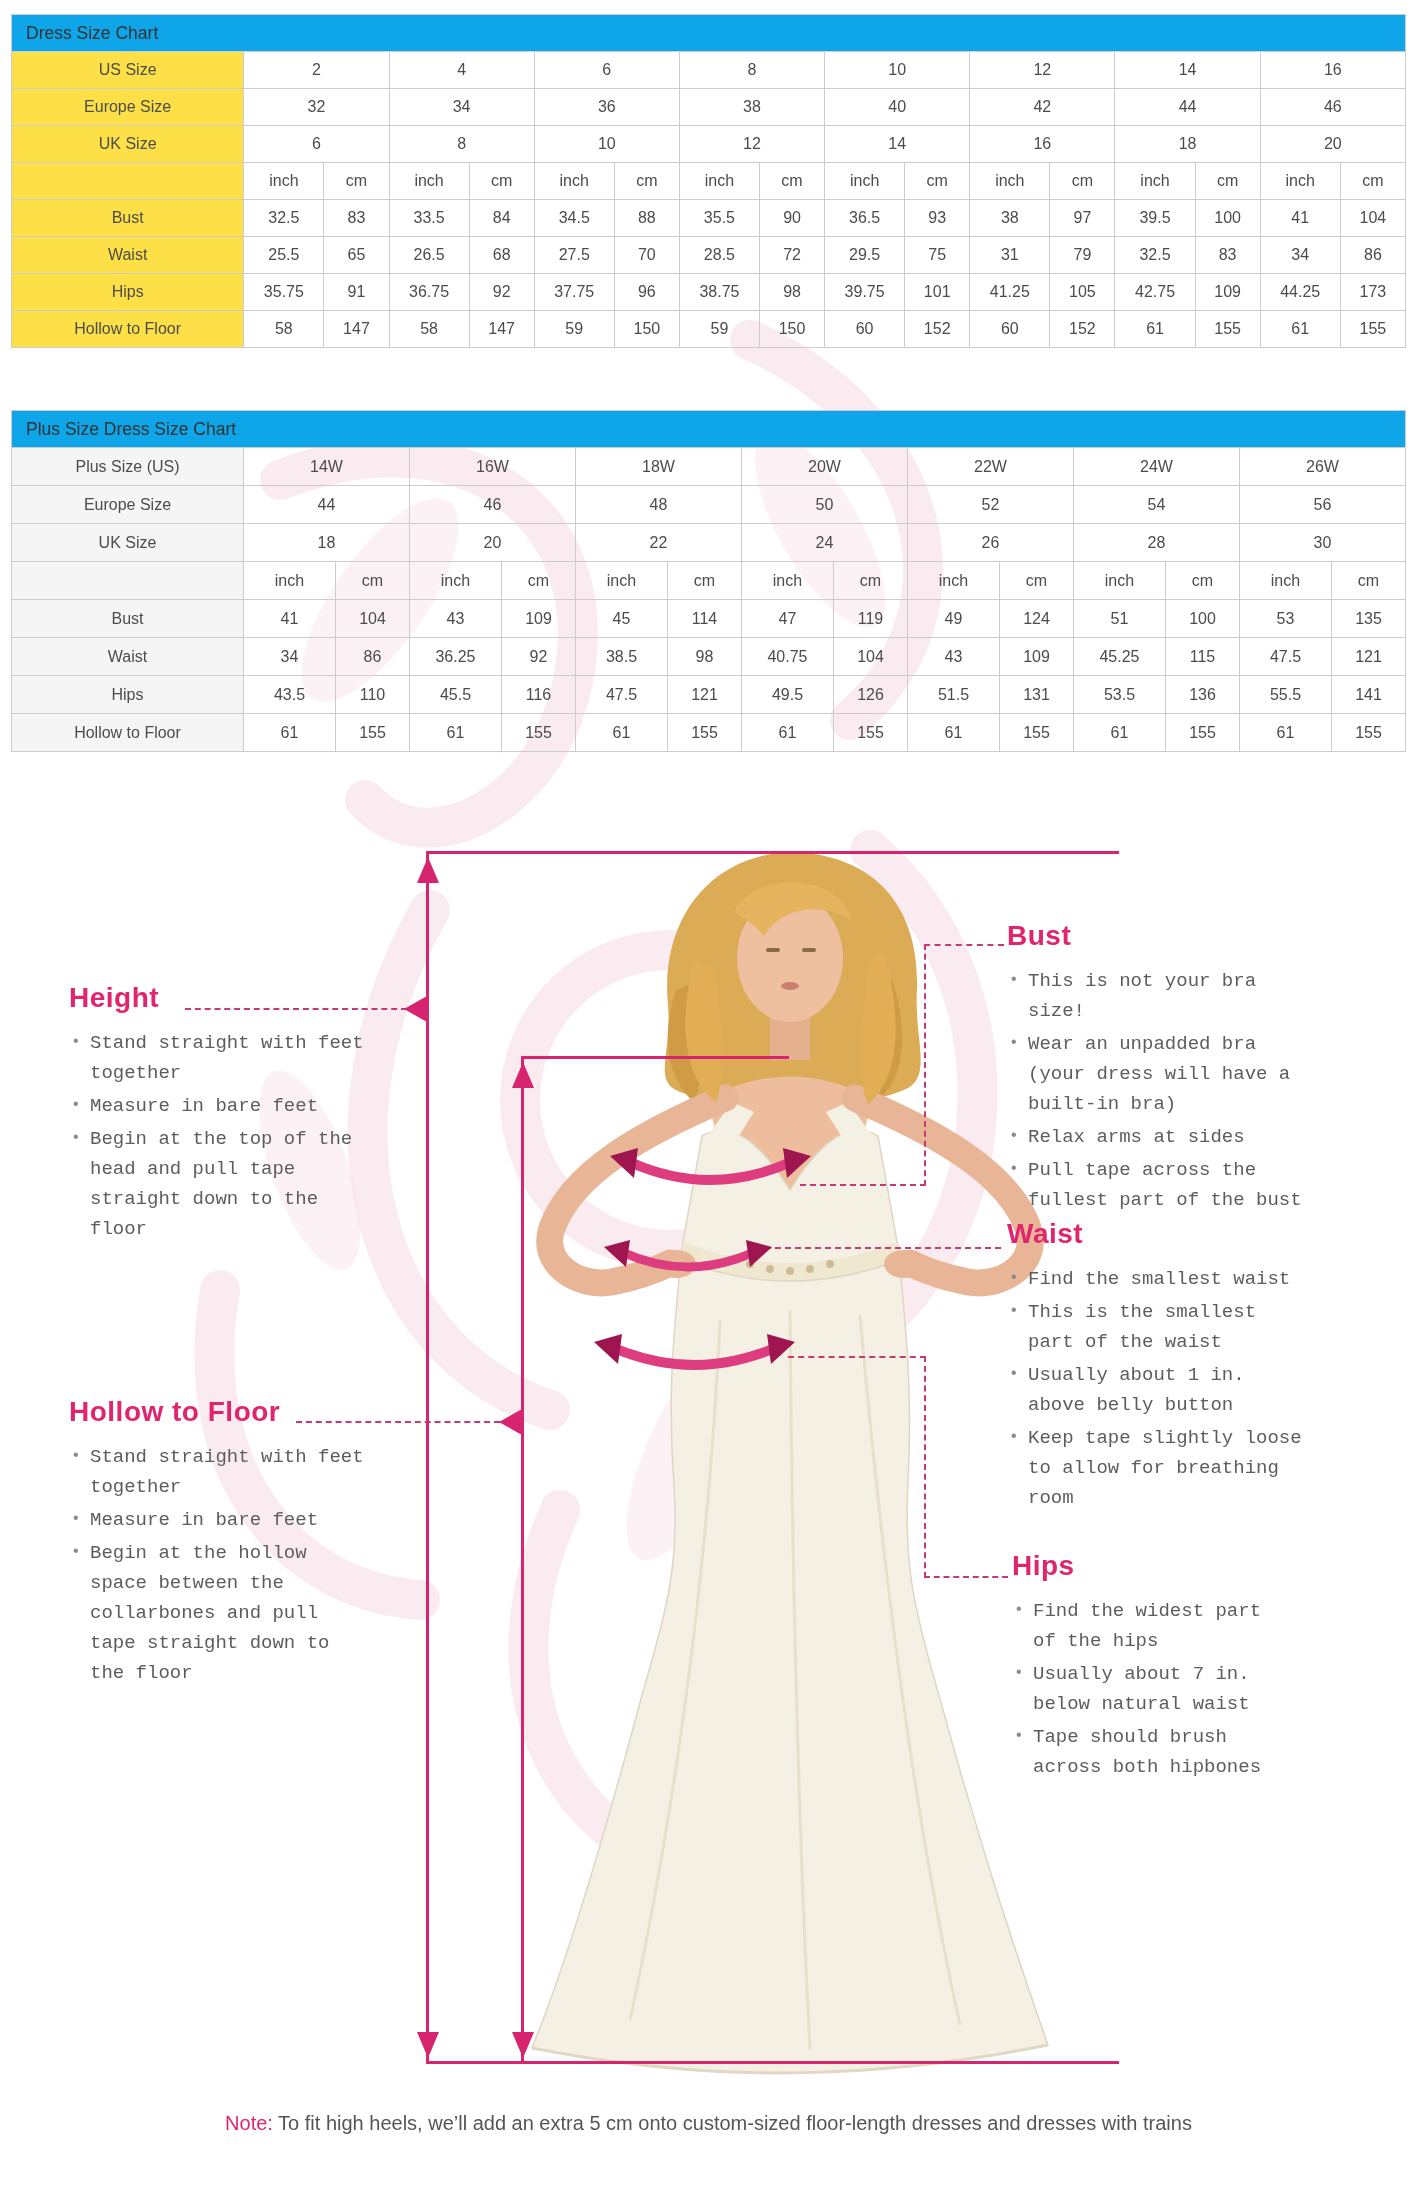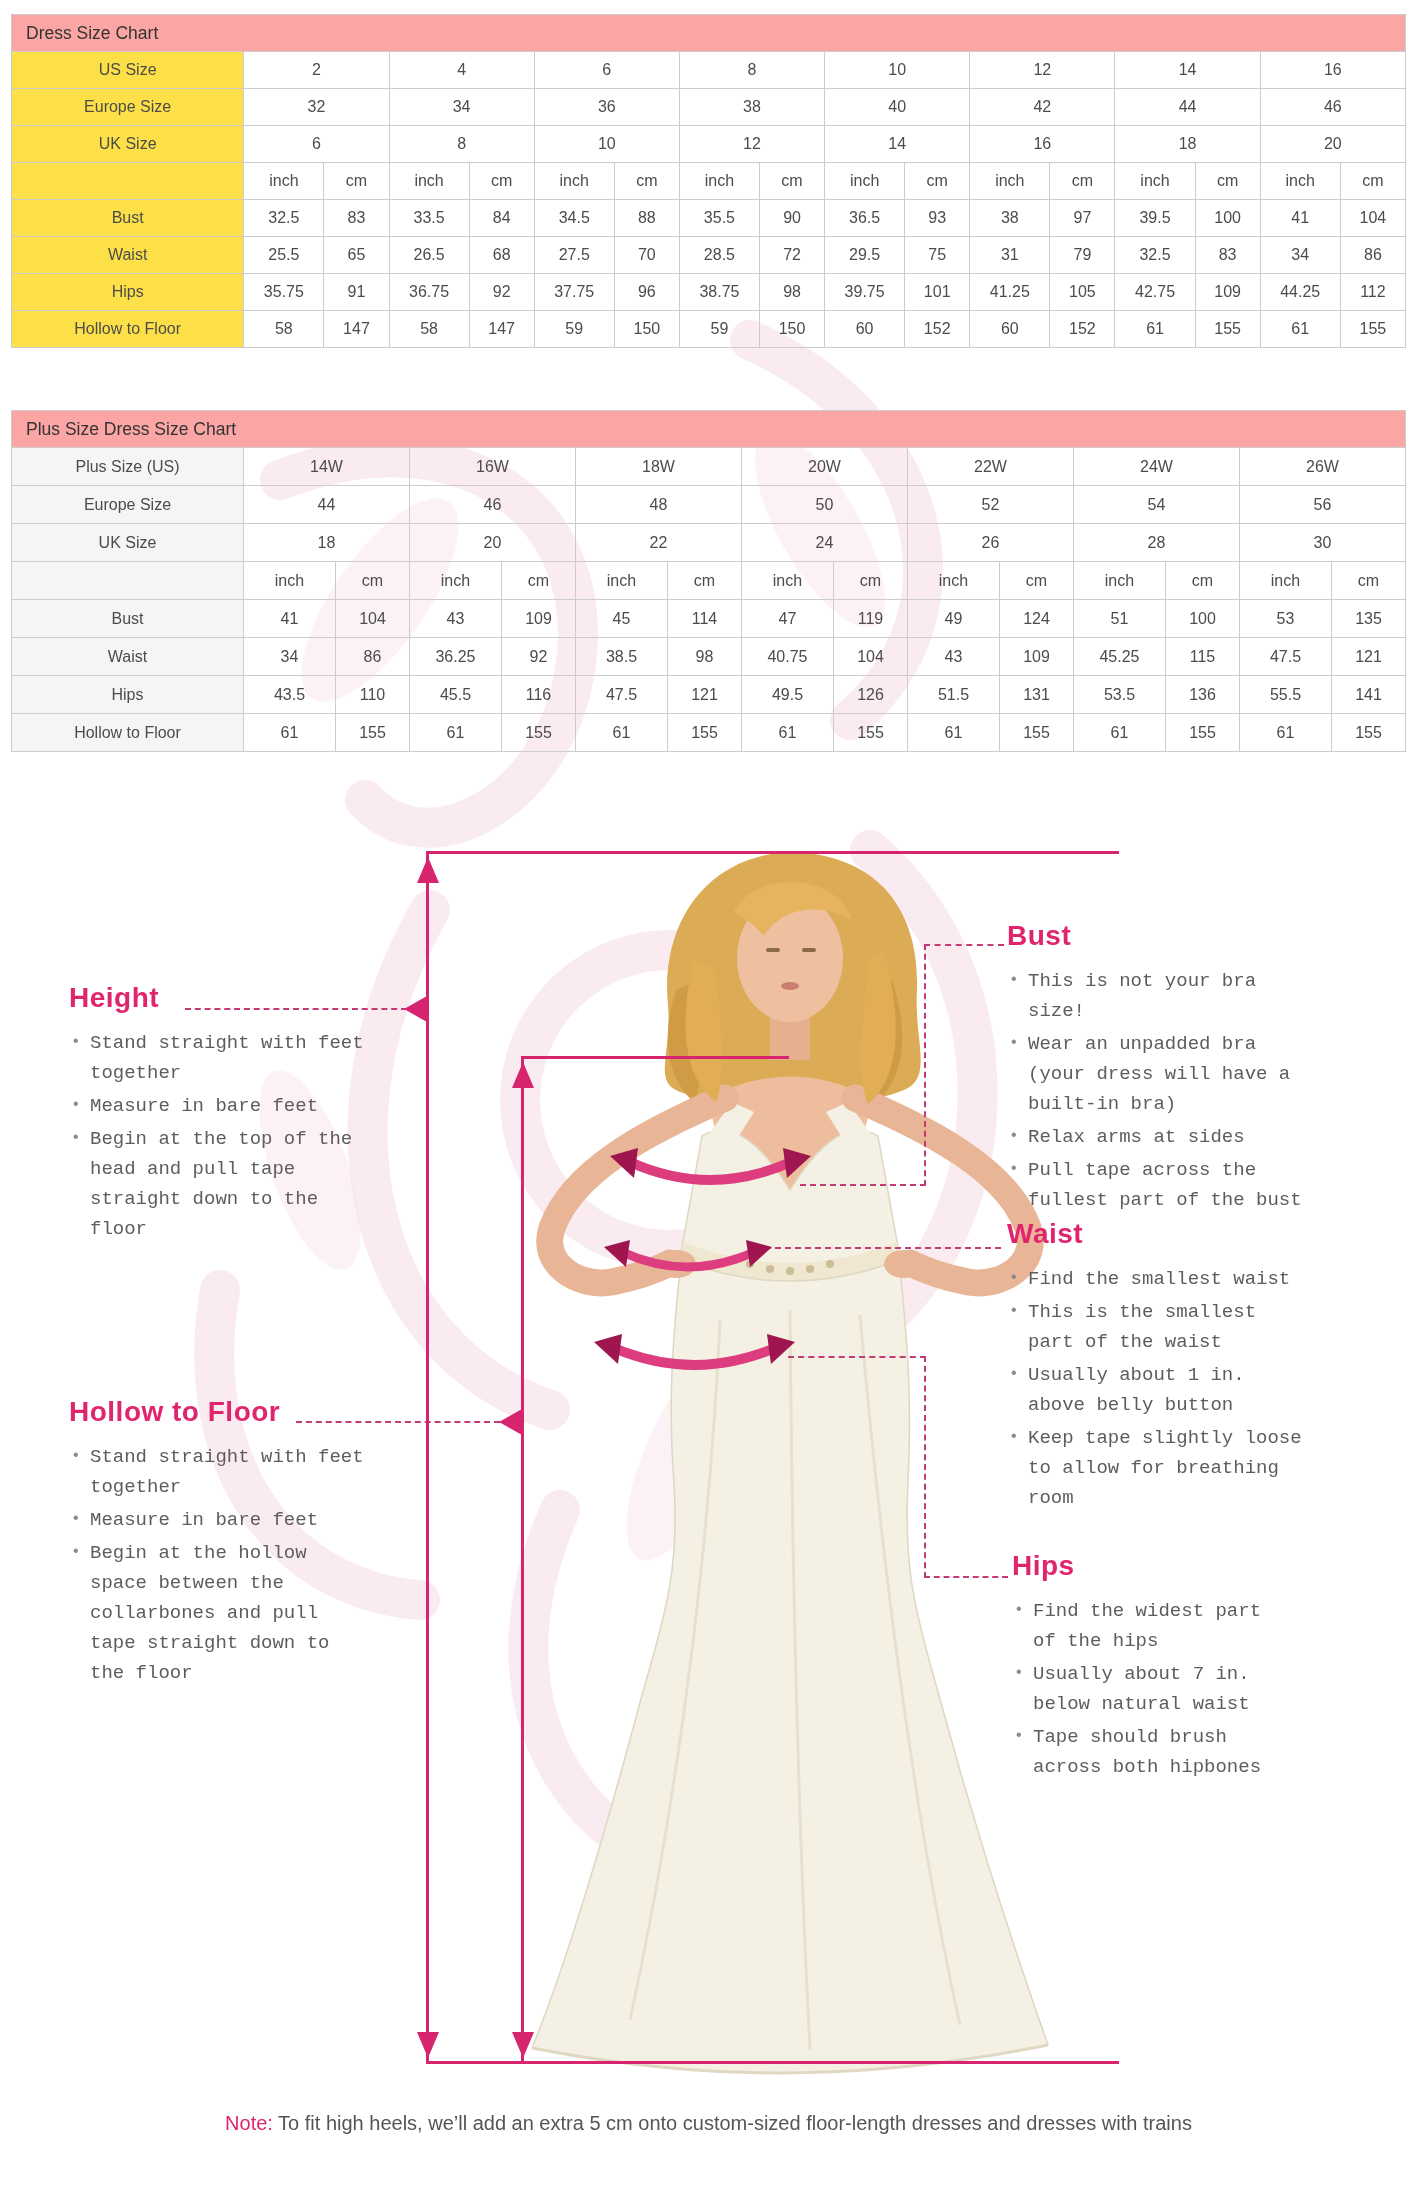--- a/index.html
+++ b/index.html
@@ -2,21 +2,21 @@
 <html><head>
 <meta charset="utf-8">
 <style>
   html,body{margin:0;padding:0;background:#fff;}
   .sheet{position:relative;width:1417px;height:2192px;background:#fff;overflow:hidden;
          font-family:"Liberation Sans",sans-serif;}
   
   .wm{position:absolute;left:130px;top:270px;z-index:0;opacity:.5;}
   
   .chart{position:absolute;left:11px;width:1395px;z-index:2;}
-  .chart-title{height:36px;line-height:36px;border:1px solid #ccc;background:#fca5a5;
+  .chart-title{height:36px;line-height:36px;border:1px solid #ccc;background:#0ea5e9;
                color:#333;font-size:17.5px;padding-left:14px;}
   .chart table{border-collapse:collapse;table-layout:fixed;width:100%;margin-top:-1px;}
   .chart td{border:1px solid #ccc;text-align:center;color:#4c4c4c;font-size:16px;
             padding:0;overflow:hidden;white-space:nowrap;}
   #t1 td{height:36px;} #t2 td{height:37px;}
   #t1 td.lbl{background:#fde047;}
   #t2 td.lbl{background:rgba(243,243,243,.82);}
   #t2 td{background:transparent;}
   
   .fig{position:absolute;z-index:1;}
@@ -189,21 +189,21 @@
             <td>96</td>
             <td>38.75</td>
             <td>98</td>
             <td>39.75</td>
             <td>101</td>
             <td>41.25</td>
             <td>105</td>
             <td>42.75</td>
             <td>109</td>
             <td>44.25</td>
-            <td>112</td>
+            <td>173</td>
           </tr>
           <tr>
             <td class="lbl">Hollow to Floor</td>
             <td>58</td>
             <td>147</td>
             <td>58</td>
             <td>147</td>
             <td>59</td>
             <td>150</td>
             <td>59</td>

